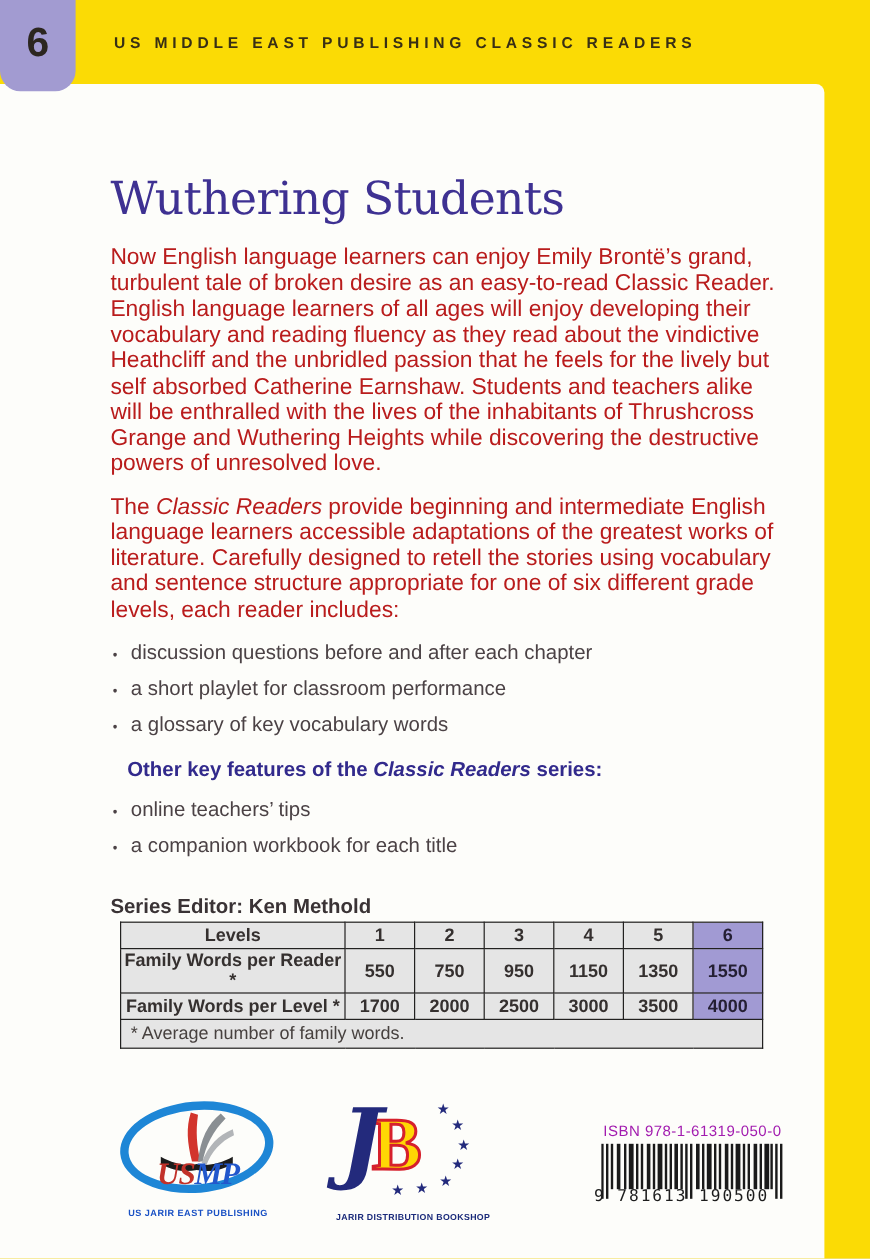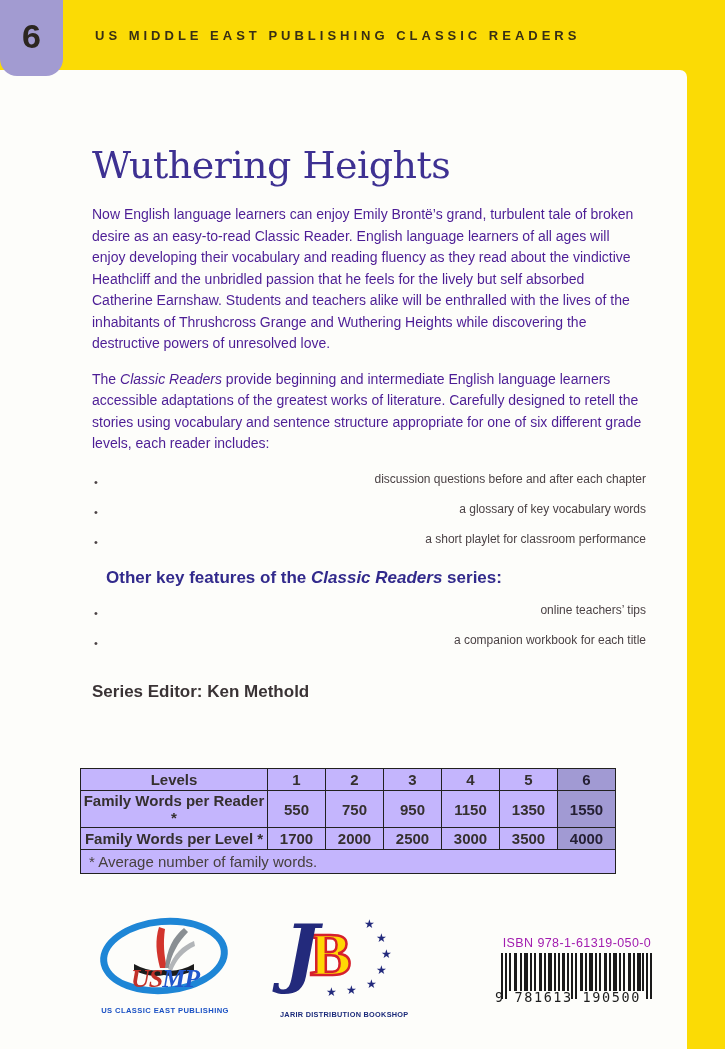--- a/index.html
+++ b/index.html
@@ -41,53 +41,52 @@
   }
   .content h1 {
     font-family: "DejaVu Serif", serif;
     font-weight: normal;
     font-size: 38px; line-height: 46px;
     color: #3e3192;
     margin: 0 0 16px 0;
     letter-spacing: -0.5px;
   }
   .content p {
-    font-size: 14px; line-height: 21.5px;
-    color: #4c1d95;
+    font-size: 19px; line-height: 21.5px;
+    color: #b91c1c;
     margin: 0 0 14px 0;
   }
   .content p i { font-style: italic; }
   .content ul { list-style: none; margin: 4px 0 10px 0; padding: 0; }
   .content li {
     position: relative;
-    font-size: 12px; line-height: 21px;
+    font-size: 17px; line-height: 21px;
     color: #4b4245;
     margin: 0 0 9px 0;
     padding-left: 17px;
-    text-align: right;
   }
   .content li::before {
     content: "•";
     position: absolute; left: 2px; top: 3px;
     font-size: 11px; color: #4b4245;
   }
   .content h2 {
     font-size: 17px; font-weight: bold;
     color: #322a8c;
     margin: 18px 0 12px 14px;
   }
   .content h2 i { font-style: italic; }
   .content .editor {
     font-weight: bold; color: #3a3335;
     margin-top: 30px; font-size: 17px;
   }
   .levels-table {
-    position: absolute; left: 80px; top: 768px; z-index: 2;
+    position: absolute; left: 100px; top: 768px; z-index: 2;
     border-collapse: collapse;
-    background: #c4b5fd;
+    background: #e5e5e5;
   }
   .levels-table td {
     border: 1.6px solid #222120;
     text-align: center;
     font-size: 15px; font-weight: bold;
     color: #35302f;
     height: 22px; padding: 1px 2px;
     width: 58px;
   }
   .levels-table td.row-label { width: 187px; }
@@ -182,30 +181,30 @@
 
   <div class="level-badge">
     <span>6</span>
   </div>
 
   <div class="series-banner">
     <span>US MIDDLE EAST PUBLISHING CLASSIC READERS</span>
   </div>
 
   <div class="content">
-    <h1>Wuthering Heights</h1>
+    <h1>Wuthering Students</h1>
 
     <p>Now English language learners can enjoy Emily Brontë’s grand, turbulent tale of broken desire as an easy-to-read Classic Reader. English language learners of all ages will enjoy developing their vocabulary and reading fluency as they read about the vindictive Heathcliff and the unbridled passion that he feels for the lively but self absorbed Catherine Earnshaw. Students and teachers alike will be enthralled with the lives of the inhabitants of Thrushcross Grange and Wuthering Heights while discovering the destructive powers of unresolved love.</p>
 
     <p><span>The </span><i>Classic Readers</i><span> provide beginning and intermediate English language learners accessible adaptations of the greatest works of literature. Carefully designed to retell the stories using vocabulary and sentence structure appropriate for one of six different grade levels, each reader includes:</span></p>
 
     <ul>
       <li>discussion questions before and after each chapter</li>
+      <li>a short playlet for classroom performance</li>
       <li>a glossary of key vocabulary words</li>
-      <li>a short playlet for classroom performance</li>
     </ul>
 
     <h2><span>Other key features of the </span><i>Classic Readers</i><span> series:</span></h2>
 
     <ul>
       <li>online teachers’ tips</li>
       <li>a companion workbook for each title</li>
     </ul>
 
     <p class="editor">Series Editor: Ken Methold</p>
@@ -252,21 +251,21 @@
       <div class="usmp-art">
         <div class="usmp-oval"></div>
         <svg class="usmp-book" width="66" height="58" viewBox="0 0 66 58">
           <path d="M28,46 C24,30 23,18 27,5 L33,7 C31,21 32,33 35,46 Z" fill="#d2342c"></path>
           <path d="M33,46 C35,27 41,15 52,6 L56,10 C46,20 39,33 37,46 Z" fill="#8a8f93"></path>
           <path d="M36,47 C42,32 50,24 62,19 L63,24 C52,29 44,38 40,49 Z" fill="#b2b5b8"></path>
           <path d="M2,42 C13,48 23,50 32,48 C41,50 51,48 62,42 L62,48 C51,54 41,55 32,53 C23,55 13,54 2,48 Z" fill="#1c1c1c"></path>
         </svg>
         <div class="usmp-word"><span class="us">US</span><span class="mp">MP</span></div>
       </div>
-      <div class="usmp-caption">US CLASSIC EAST PUBLISHING</div>
+      <div class="usmp-caption">US JARIR EAST PUBLISHING</div>
     </div>
 
     <div class="jb">
       <div class="jb-art">
         <span class="jb-b">B</span>
         <span class="jb-j">J</span>
         <span class="star s1">★</span>
         <span class="star s2">★</span>
         <span class="star s3">★</span>
         <span class="star s4">★</span>

